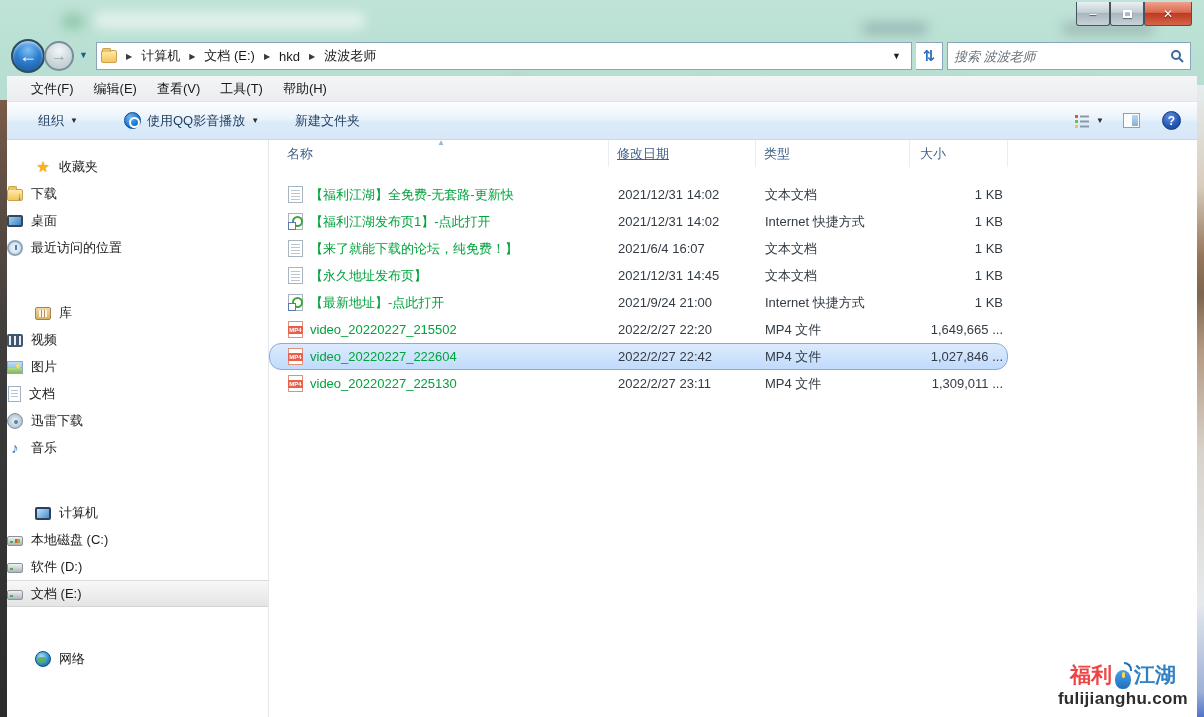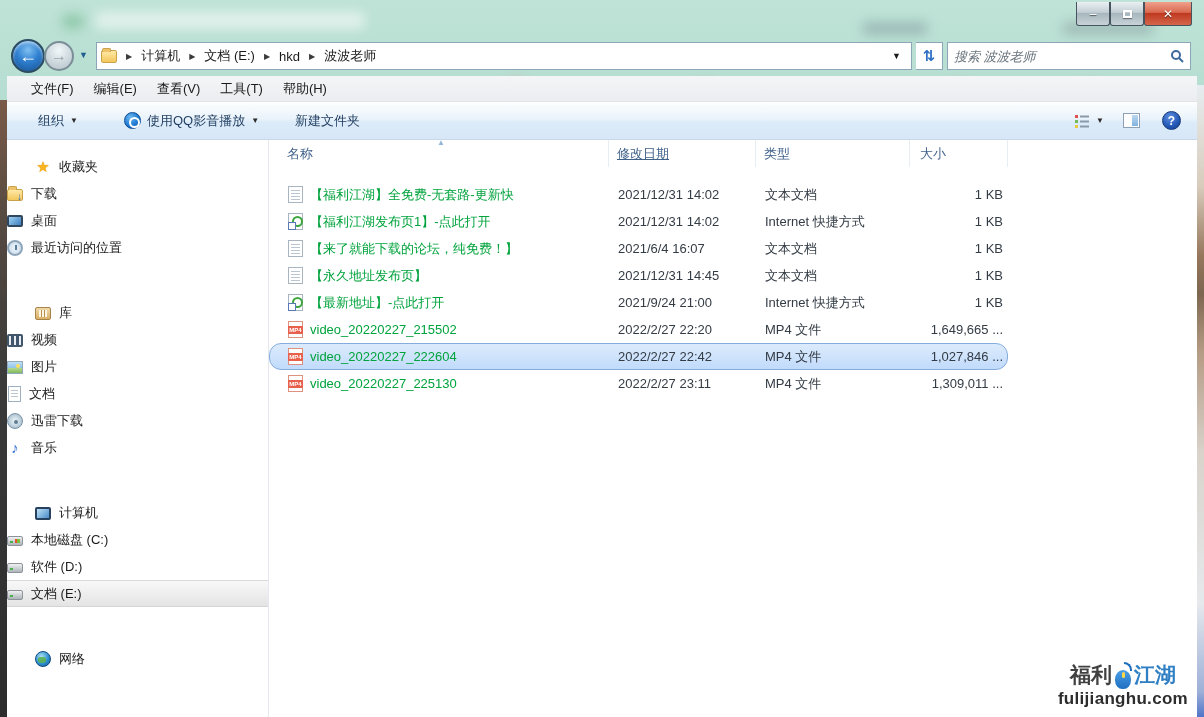--- a/index.html
+++ b/index.html
@@ -187,21 +187,21 @@
     background:linear-gradient(180deg,#9fd0ee 0 55%,#c8b27e 55% 100%); }
   .fi-mp4 { background:#fff; border:1px solid #e0917e; display:flex; align-items:center;
     justify-content:center; }
   .fi-mp4 .mp4b { background:#e8604c; color:#fff; font-size:6px; font-weight:bold;
     padding:1px 1px; border-radius:1px; letter-spacing:0; }
 
   
   .logo { position:absolute; right:16px; bottom:8px; text-align:center; }
   .logo-row { display:flex; align-items:flex-end; justify-content:center; font-weight:bold;
     font-size:21px; }
-  .logo-fuli { color:#404040; }
+  .logo-fuli { color:#ef4444; }
   .logo-jianghu { color:#2e7fc4; }
   .mouse-ic { width:20px; height:26px; margin:0 1px; position:relative; }
   .mouse-body { position:absolute; left:2px; top:7px; width:16px; height:19px;
     border-radius:50% 50% 46% 46%; background:linear-gradient(180deg,#4aa0e8 0%,#1f6fc0 100%); }
   .mouse-wheel { position:absolute; left:9px; top:9px; width:3px; height:6px; border-radius:2px;
     background:#ffd84a; }
   .mouse-cord { position:absolute; left:11px; top:-1px; width:8px; height:9px;
     border-top:2px solid #1f6fc0; border-right:2px solid #1f6fc0; border-radius:0 8px 0 0; }
   .logo-domain { font-size:17px; font-weight:bold; color:#2d2d2d; letter-spacing:.3px; }
 

